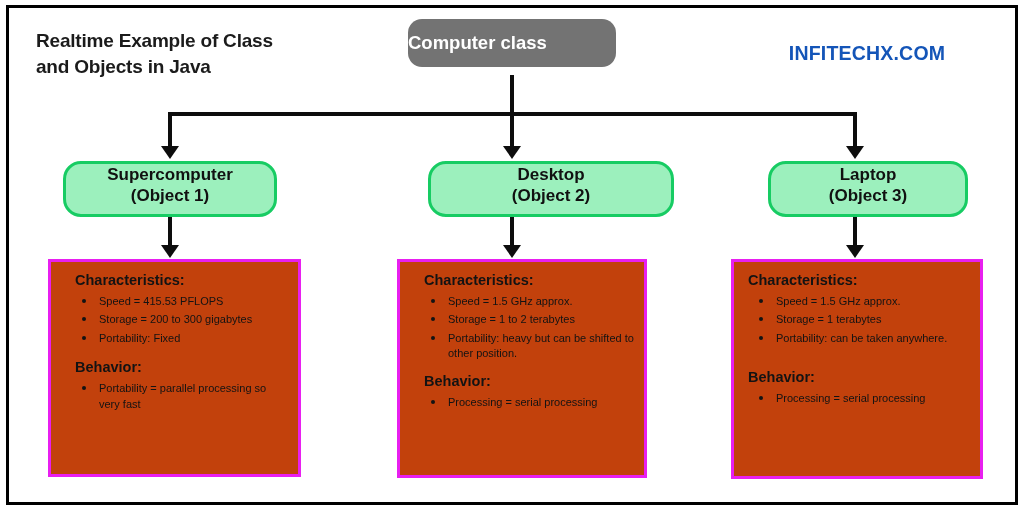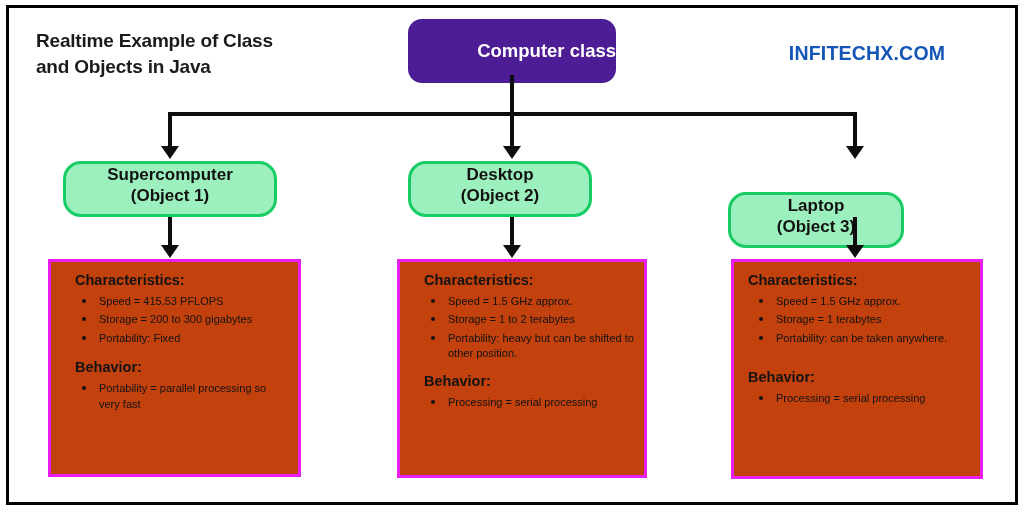--- a/index.html
+++ b/index.html
@@ -58,26 +58,26 @@
     color: #1455b8;
     letter-spacing: 0.2px;
   }
 
   
   .root-node {
     position: absolute;
     left: 408px;
     top: 19px;
     width: 208px;
-    height: 64px;
-    background: #4c1d95;
+    height: 48px;
+    background: #737373;
     border-radius: 14px;
     display: flex;
     align-items: center;
-    justify-content: flex-end;
+    justify-content: flex-start;
     color: #ffffff;
     font-size: 18.5px;
     font-weight: bold;
     box-sizing: border-box;
   }
 
   
   .line {
     position: absolute;
     background: #0d0d0d;
@@ -174,26 +174,26 @@
   <div class="arrow-head" style="left:503px; top:146px;"></div>
 
   <div class="line v-stem" style="left:853px; top:112px; height:38px;"></div>
   <div class="arrow-head" style="left:846px; top:146px;"></div>
 
   <div class="obj-node" style="left:63px; top:161px; width:214px;">
     <span>Supercomputer</span>
     <span>(Object 1)</span>
   </div>
 
-  <div class="obj-node" style="left:408px; top:161px; width:184px;">
+  <div class="obj-node" style="left:428px; top:161px; width:246px;">
     <span>Desktop</span>
     <span>(Object 2)</span>
   </div>
 
-  <div class="obj-node" style="left:728px; top:161px; width:176px;margin-top:31px;">
+  <div class="obj-node" style="left:768px; top:161px; width:200px;">
     <span>Laptop</span>
     <span>(Object 3)</span>
   </div>
 
   <div class="line v-stem" style="left:168px; top:217px; height:33px;"></div>
   <div class="arrow-head" style="left:161px; top:245px;"></div>
 
   <div class="line v-stem" style="left:510px; top:217px; height:33px;"></div>
   <div class="arrow-head" style="left:503px; top:245px;"></div>
 

